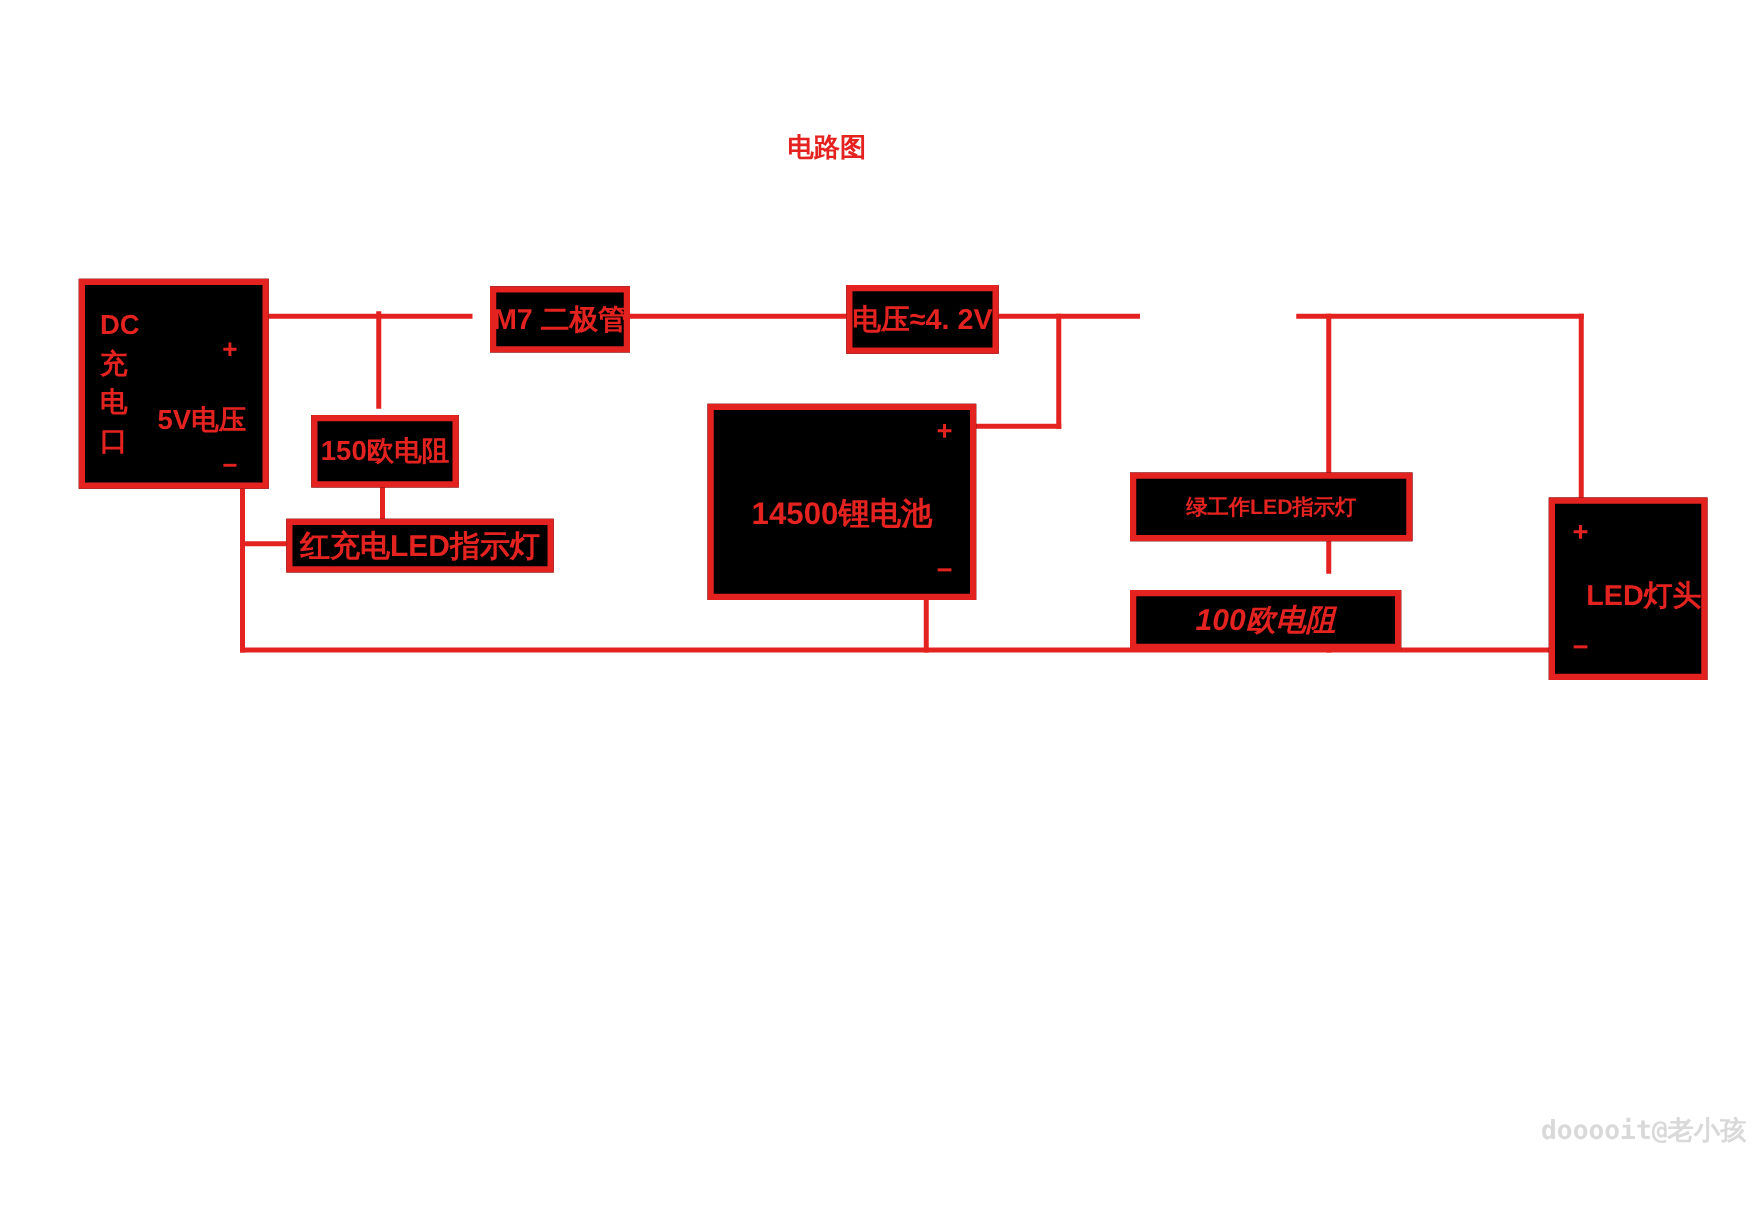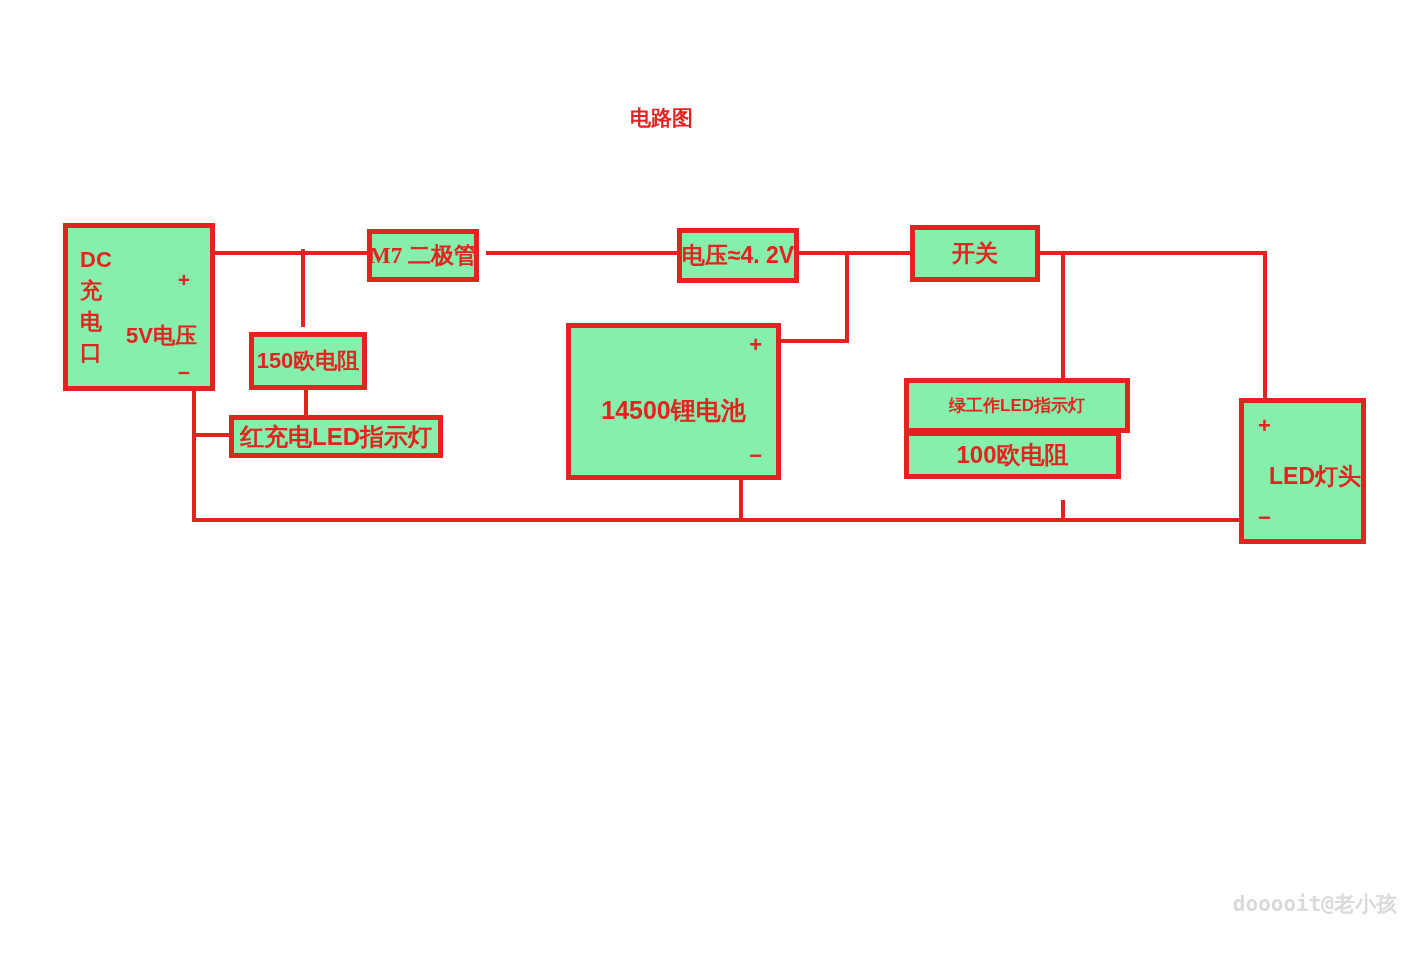--- a/index.html
+++ b/index.html
@@ -2,21 +2,21 @@
 <html style="--red: #e42320; --wm: #d9d9d9;"><head>
 <meta charset="utf-8">
 <style>
   :root { --red:#e42320; --wm:#d9d9d9; }
   * { margin:0; padding:0; box-sizing:border-box; }
   body { background:#ffffff; font-family:"Liberation Sans","DejaVu Sans",sans-serif; }
   .canvas { position:relative; width:1409px; height:925px; background:#ffffff; overflow:hidden; }
 
   .title { position:absolute; left:630px; top:104px; font-size:21px; font-weight:700; color:var(--red); }
 
-  .box { position:absolute; border:5px solid var(--red); background:#86efac;
+  .box { position:absolute; border:5px solid var(--red); background:#000000;
          display:flex; align-items:center; justify-content:center; z-index:2; }
   .box .lbl { color:var(--red); font-weight:700; white-space:nowrap; }
 
   .wire { position:absolute; background:var(--red); z-index:1; }
   .h { height:4px; }
   .v { width:4px; }
 
   .abs { position:absolute; color:var(--red); font-weight:700; }
   .pre { white-space:pre-line; }
 
@@ -55,51 +55,48 @@
   <div class="box" style="left:63px; top:223px; width:152px; height:168px;">
     <div class="abs pre" style="left:12px; top:16px; font-size:22px; line-height:31px;">DC
 充
 电
 口</div>
     <div class="abs" style="right:20px; top:40px; font-size:21px;">+</div>
     <div class="abs" style="left:58px; top:93px; font-size:22px;">5V电压</div>
     <div class="abs" style="right:20px; top:133px; font-size:21px;">−</div>
   </div>
 
-  <div class="box" style="left:367px; top:229px; width:112px; height:53px;font-family:Liberation Serif, serif;">
+  <div class="box" style="left:392px; top:229px; width:112px; height:53px;">
     <span class="lbl" style="font-size:23px;">M7  二极管</span>
   </div>
 
   <div class="box" style="left:677px; top:228px; width:122px; height:55px;">
     <span class="lbl" style="font-size:23px;">电压≈4. 2V</span>
   </div>
 
-  <div class="box" style="left:910px; top:225px; width:130px; height:57px;">
-    <span class="lbl" style="font-size:23px;">开关</span>
-  </div>
 
   <div class="box" style="left:249px; top:332px; width:118px; height:58px;">
     <span class="lbl" style="font-size:22px;">150欧电阻</span>
   </div>
 
   <div class="box" style="left:229px; top:415px; width:214px; height:43px;">
     <span class="lbl" style="font-size:24px;">红充电LED指示灯</span>
   </div>
 
   <div class="box" style="left:566px; top:323px; width:215px; height:157px;">
     <div class="abs" style="right:14px; top:4px; font-size:22px;">+</div>
     <div class="abs" style="left:0; right:0; top:66px; text-align:center; font-size:25px;">14500锂电池</div>
     <div class="abs" style="right:14px; bottom:6px; font-size:22px;">−</div>
   </div>
 
   <div class="box" style="left:904px; top:378px; width:226px; height:55px;">
     <span class="lbl" style="font-size:17px;">绿工作LED指示灯</span>
   </div>
 
-  <div class="box" style="left:904px; top:431px; width:217px; height:48px;">
+  <div class="box" style="left:904px; top:472px; width:217px; height:48px;font-style:italic;">
     <span class="lbl" style="font-size:24px;">100欧电阻</span>
   </div>
 
   <div class="box" style="left:1239px; top:398px; width:127px; height:146px;">
     <div class="abs" style="left:14px; top:10px; font-size:22px;">+</div>
     <div class="abs" style="left:0; right:0; top:58px; text-align:right; font-size:23px;">LED灯头</div>
     <div class="abs" style="left:14px; bottom:8px; font-size:22px;">−</div>
   </div>
 
   <div class="watermark">dooooit@老小孩</div>

